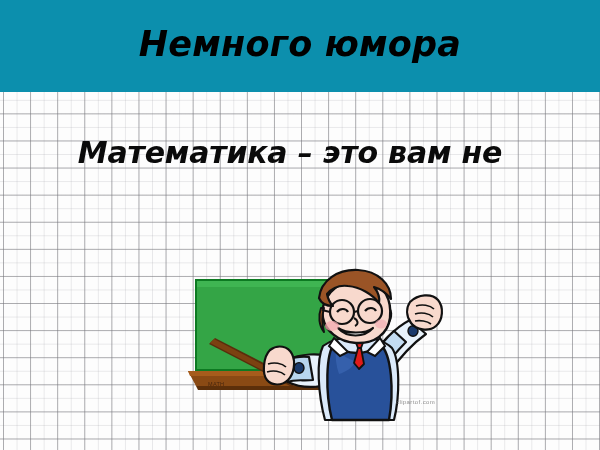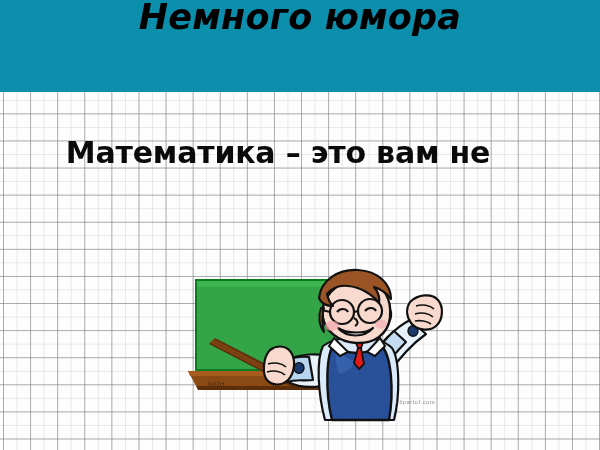--- a/index.html
+++ b/index.html
@@ -35,20 +35,21 @@
 
   
   .banner {
     position: absolute;
     left: 0;
     top: 0;
     width: 600px;
     height: 92px;
     background: #0c8fad;
     display: flex;
+    align-items: center;
     justify-content: center;
   }
   .banner-title {
     font-family: "DejaVu Sans", sans-serif;
     font-size: 35px;
     font-weight: bold;
     font-style: italic;
     color: #000000;
     letter-spacing: 0.2px;
     white-space: nowrap;
@@ -59,23 +60,25 @@
   
   .joke {
     position: absolute;
     left: 0;
     top: 134px;
     width: 556px;
     text-align: center;
     font-family: "DejaVu Sans", sans-serif;
     font-size: 30px;
     font-weight: bold;
+    font-style: italic;
     color: #0a0a0a;
     line-height: 1.27;
     letter-spacing: -0.2px;
+    padding-left: 12px;
   }
   .joke-line { display: block; white-space: nowrap; }
 
   
   .illustration {
     position: absolute;
     left: 182px;
     top: 268px;
     width: 270px;
     height: 162px;

